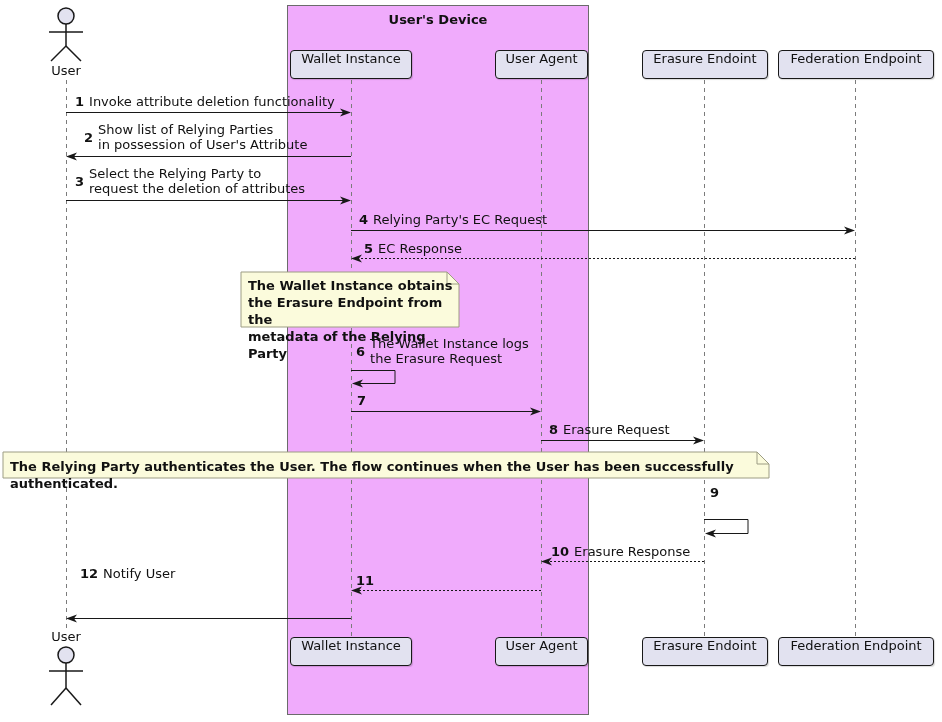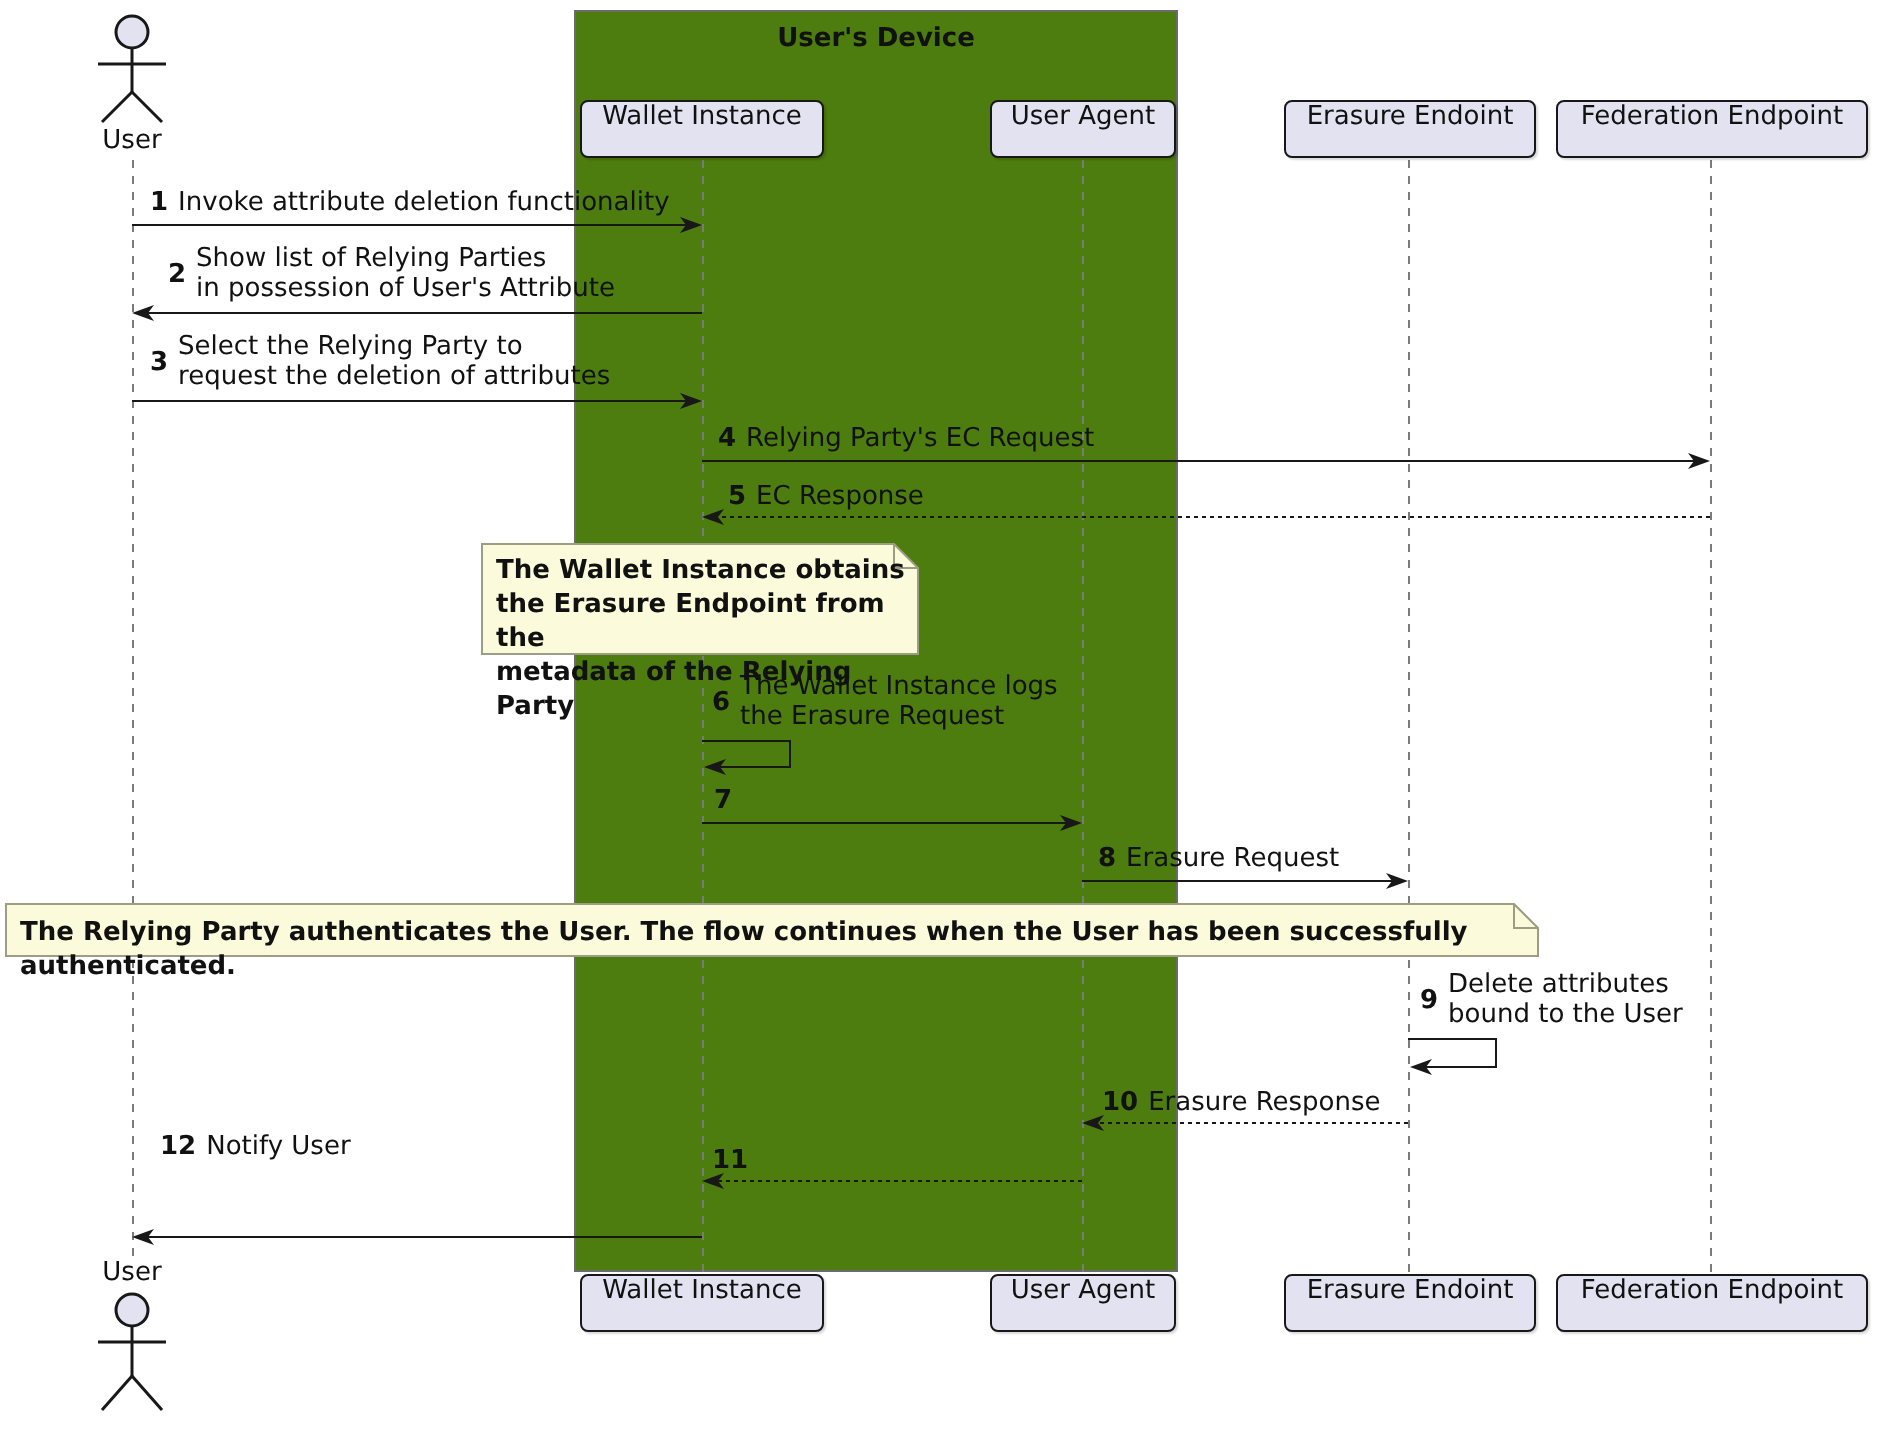--- a/index.html
+++ b/index.html
@@ -1,21 +1,21 @@
 <!DOCTYPE html>
 <html><head>
 <meta charset="utf-8">
 <style>
   html,body{margin:0;padding:0;background:#ffffff;}
   .canvas{
     position:relative;width:942px;height:722px;background:#ffffff;overflow:hidden;
     font-family:"DejaVu Sans","Liberation Sans",sans-serif;font-size:13px;color:#111;
   }
   .group-box{
-    position:absolute;top:5px;height:631px;background:#4d7c0f;border:1px solid #6b6b6b;
+    position:absolute;top:5px;height:710px;background:#f0abfc;border:1px solid #6b6b6b;
     box-sizing:border-box;z-index:0;
   }
   .group-title{
     position:absolute;top:6px;left:0;width:100%;text-align:center;font-weight:bold;z-index:2;
   }
   .svg-layer{position:absolute;left:0;top:0;z-index:1;}
   .participant{
     position:absolute;height:29px;background:#e2e2f0;border:1px solid #181818;border-radius:4px;
     box-sizing:border-box;display:flex;align-items:flex-start;justify-content:center;z-index:2;
     box-shadow:1px 1px 1px rgba(0,0,0,0.15);
@@ -184,22 +184,20 @@
   <div class="msg-label" style="left:357px;top:393px;">
       <span class="num">7</span>
       <span class="txt"></span>
     </div>
   <div class="msg-label" style="left:549px;top:422px;">
       <span class="num">8</span>
       <span class="txt">Erasure Request</span>
     </div>
   <div class="msg-label" style="left:710px;top:485px;">
       <span class="num">9</span>
-      <span class="txt">Delete attributes
-bound to the User</span>
     </div>
   <div class="msg-label" style="left:551px;top:544px;">
       <span class="num">10</span>
       <span class="txt">Erasure Response</span>
     </div>
   <div class="msg-label" style="left:356px;top:573px;">
       <span class="num">11</span>
       <span class="txt"></span>
     </div>
   <div class="msg-label" style="left:80px;top:566px;">

